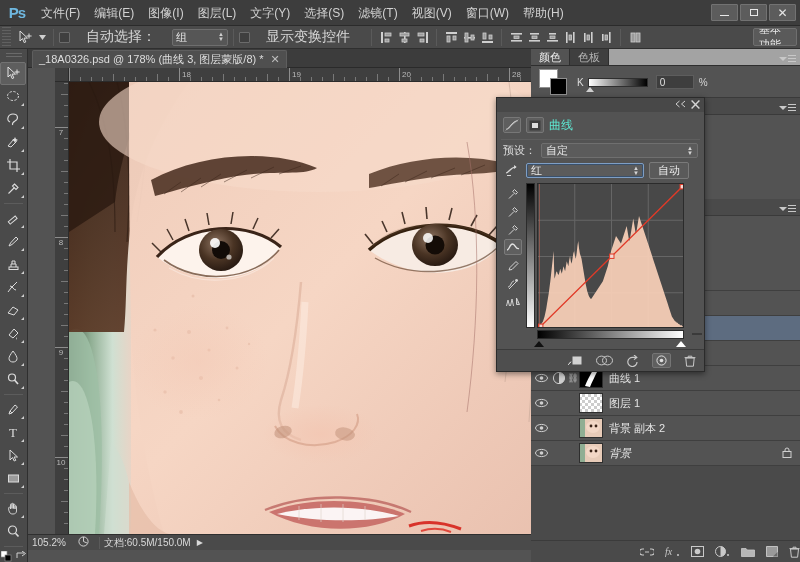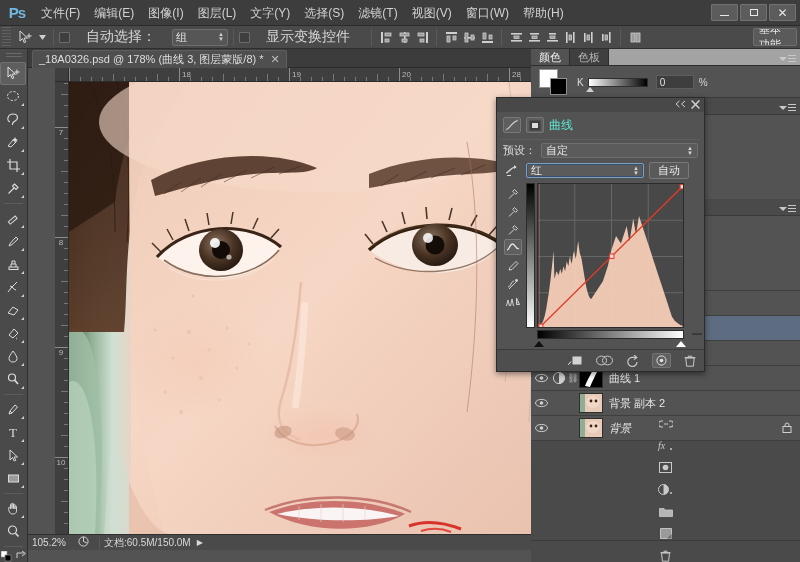--- a/index.html
+++ b/index.html
@@ -187,21 +187,21 @@
   .eye { width:20px; display:flex; align-items:center; justify-content:center;}
   .lk-icon { width:16px; display:flex;align-items:center;justify-content:center;}
   .link-ic { width:12px; display:flex;align-items:center;justify-content:center; font-size:9px; color:#cfcfcf;}
   .thumb { width:24px; height:20px; border:1px solid #2e2e2e; margin-right:6px; background:#bbb;}
   .thumb.sel-mask { border:2px solid #e8e8e8;}
   .lname { font-size:11px; color:#e6e6e6;}
   .lock-r { position:absolute; right:8px; font-size:10px; color:#cfcfcf;}
   .layer-bottombar {
     position:absolute; left:0; bottom:0; width:269px; height:22px; background:#4a4a4a;
     border-top:1px solid #3b3b3b; display:flex; align-items:center; justify-content:flex-end;
-    padding-right:0; gap:11px;flex-direction:column;
+    padding-right:0; gap:11px;
   }
   .lbb-ic { color:#c9c9c9; font-size:11px; display:flex; align-items:center;}
 
   
   .props {
     position:absolute; left:496px; top:97px; width:209px; height:275px;
     background:#535353; border:1px solid #2b2b2b;
     box-shadow:0 2px 6px rgba(0,0,0,.45);
   }
   .props-titlebar { height:14px; background:#484848; display:flex; align-items:center; justify-content:flex-end;
@@ -992,20 +992,31 @@
         <div class="link-ic">⛓</div>
         <div class="thumb" style="background:#000;overflow:hidden">
           <svg width="22" height="18">
               <rect width="22" height="18" fill="#000"></rect>
               <path d="M13 1 C10 6 7 12 5 17 L10 18 C12 13 15 7 17 3 Z" fill="#fff"></path>
             </svg>
         </div>
         <div class="lname">曲线 1</div>
       </div>
 
+      <div class="layer-row">
+        <div class="eye">
+          <svg width="13" height="10">
+              <ellipse cx="6.5" cy="5" rx="6" ry="3.6" fill="none" stroke="#cfcfcf" stroke-width="1"></ellipse>
+              <circle cx="6.5" cy="5" r="1.8" fill="#cfcfcf"></circle>
+            </svg>
+        </div>
+        <div class="thumb" style="margin-left:28px;background:
+           repeating-conic-gradient(#ffffff 0% 25%, #cccccc 0% 50%) 50%/6px 6px;"></div>
+        <div class="lname">图层 1</div>
+      </div>
 
       <div class="layer-row">
         <div class="eye">
           <svg width="13" height="10">
               <ellipse cx="6.5" cy="5" rx="6" ry="3.6" fill="none" stroke="#cfcfcf" stroke-width="1"></ellipse>
               <circle cx="6.5" cy="5" r="1.8" fill="#cfcfcf"></circle>
             </svg>
         </div>
         <div class="thumb" style="margin-left:28px;overflow:hidden">
           <svg width="22" height="18">

